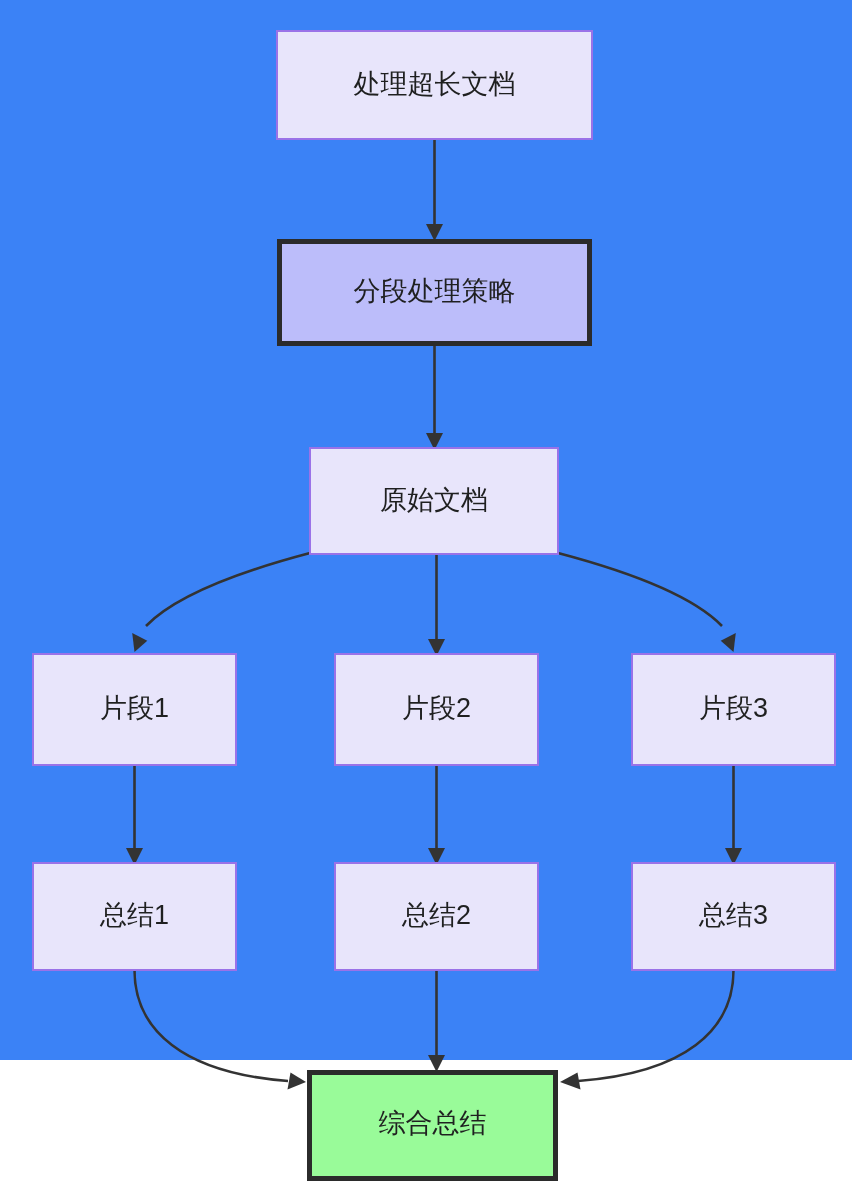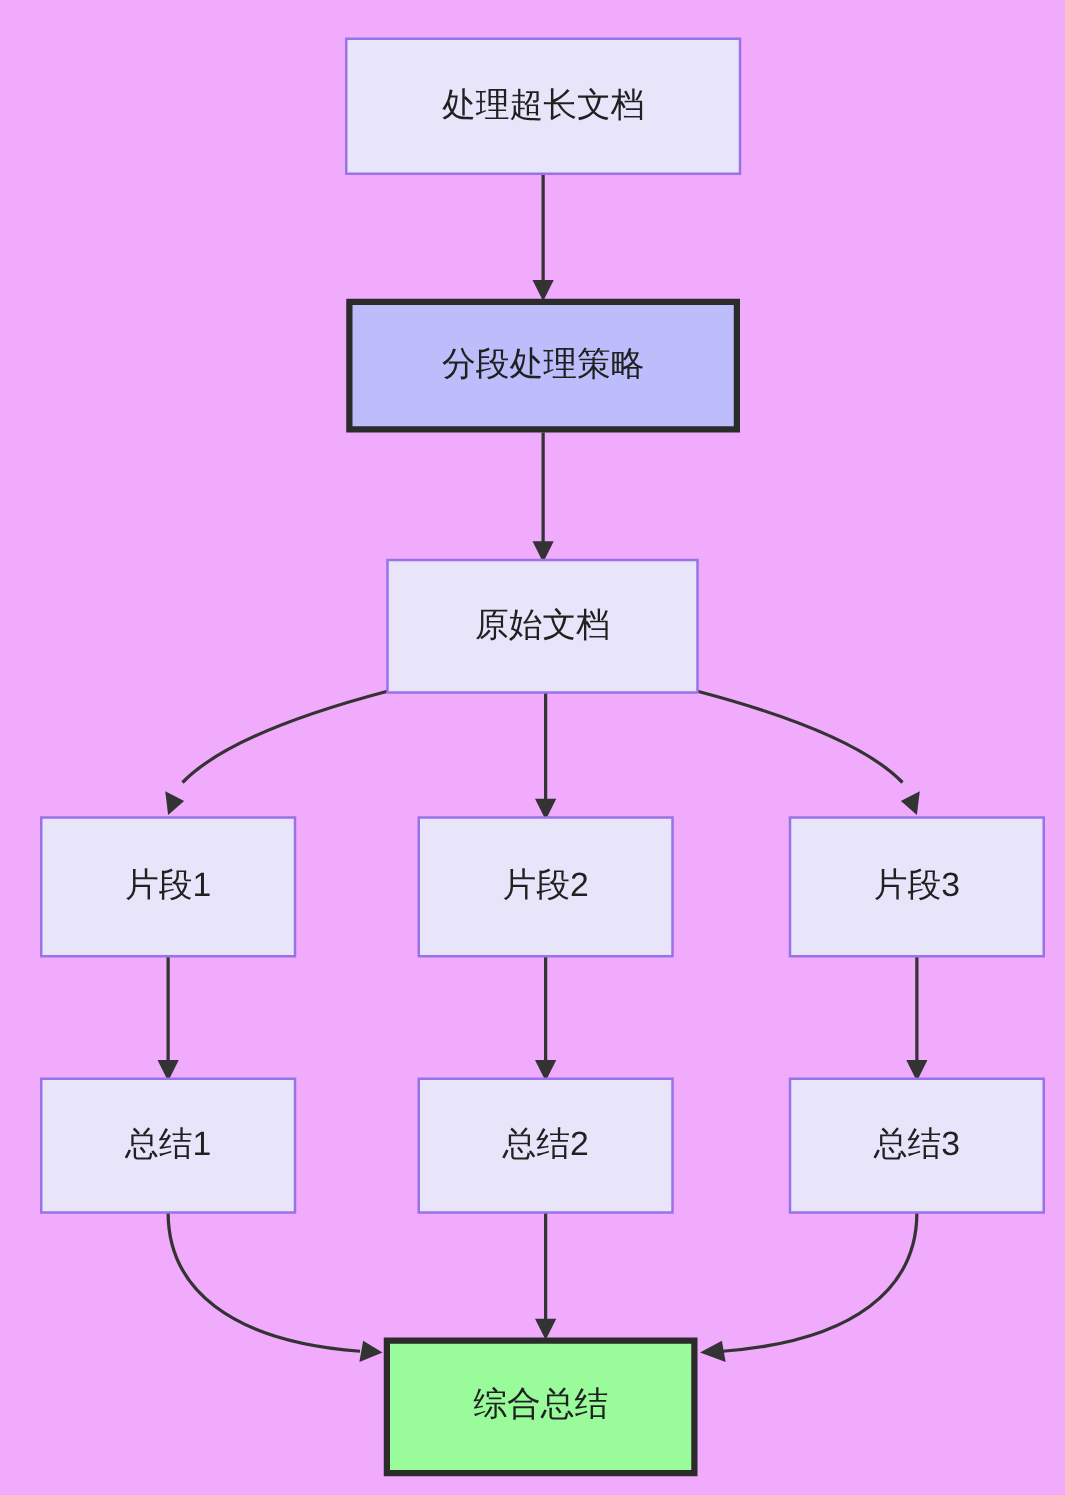--- a/index.html
+++ b/index.html
@@ -9,22 +9,22 @@
   }
   body {
     width: 852px;
     height: 1196px;
     overflow: hidden;
     font-family: "Liberation Sans", "DejaVu Sans", sans-serif;
   }
   #diagram-root {
     position: relative;
     width: 852px;
-    height: 1196px;
-    background: #f0abfc;
+    height: 1060px;
+    background: #3b82f6;
   }
   svg.flowchart {
     display: block;
     width: 852px;
     height: 1196px;
   }
   .node-rect {
     stroke-linejoin: miter;
   }
   .node-label {

